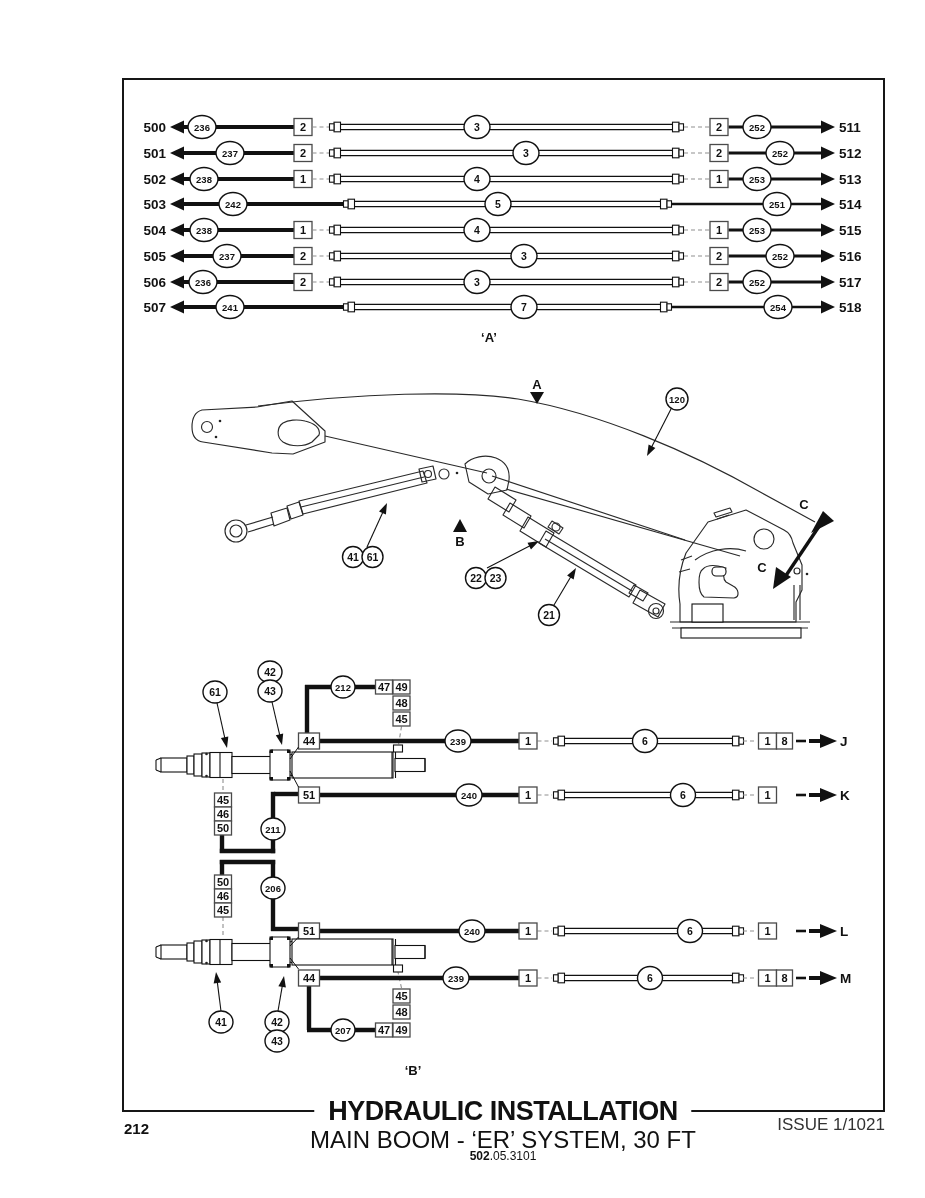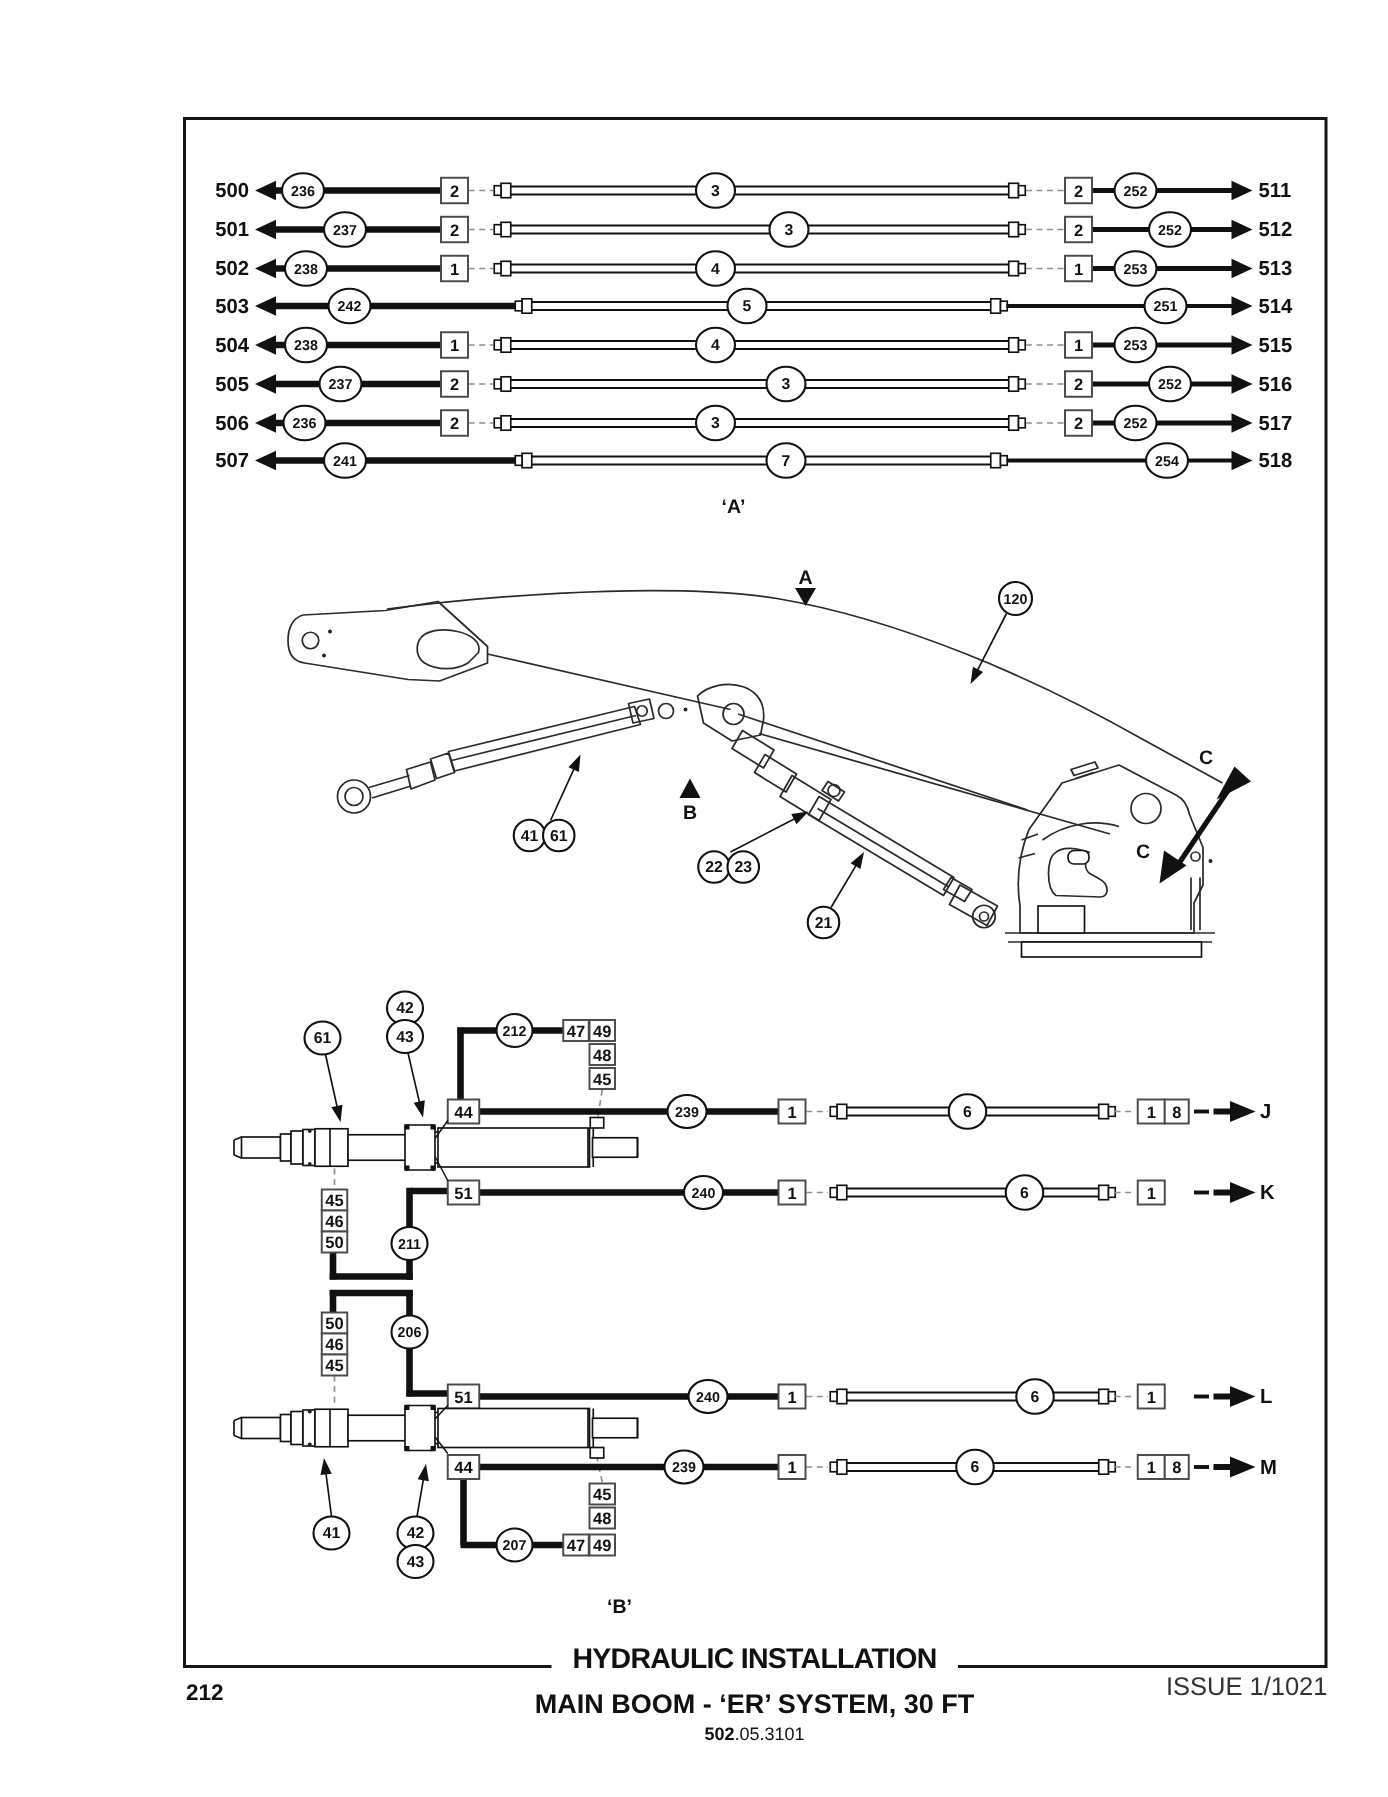--- a/index.html
+++ b/index.html
@@ -4,23 +4,23 @@
 <style>
   html,body{margin:0;padding:0;background:#fff;}
   .page{position:relative;width:925px;height:1198px;background:#fff;overflow:hidden;
         font-family:"Liberation Sans",sans-serif;color:#111;margin-left:40px;}
   .frame{position:absolute;left:82px;top:78px;width:763px;height:1034px;
          border:2px solid #161616;box-sizing:border-box;}
   #art{position:absolute;left:0;top:0;}
   #art text{font-family:"Liberation Sans",sans-serif;font-weight:bold;fill:#111;}
   .sec-label{position:absolute;transform:translateX(-50%);font-size:13px;font-weight:bold;}
   .title{position:absolute;left:463px;top:1096px;transform:translateX(-50%);
-         background:#fff;padding:0 14px;font-size:19px;font-weight:bold;letter-spacing:-0.5px;white-space:nowrap;}
+         background:#fff;padding:0 14px;font-size:27px;font-weight:bold;letter-spacing:-0.5px;white-space:nowrap;}
   .subtitle{position:absolute;left:463px;top:1126px;transform:translateX(-50%);
-            font-size:18px;font-weight:bold;white-space:nowrap;}
+            font-size:24px;font-weight:normal;white-space:nowrap;}
   .doccode{position:absolute;left:463px;top:1149px;transform:translateX(-50%);
            font-size:12px;white-space:nowrap;}
   .doccode b{font-weight:bold;}
   .pagenum{position:absolute;left:84px;top:1120px;font-size:15px;font-weight:bold;}
   .issue{position:absolute;right:80px;top:1115px;font-size:17px;color:#333;}
 </style>
 </head>
 <body>
 
 <div class="page">

